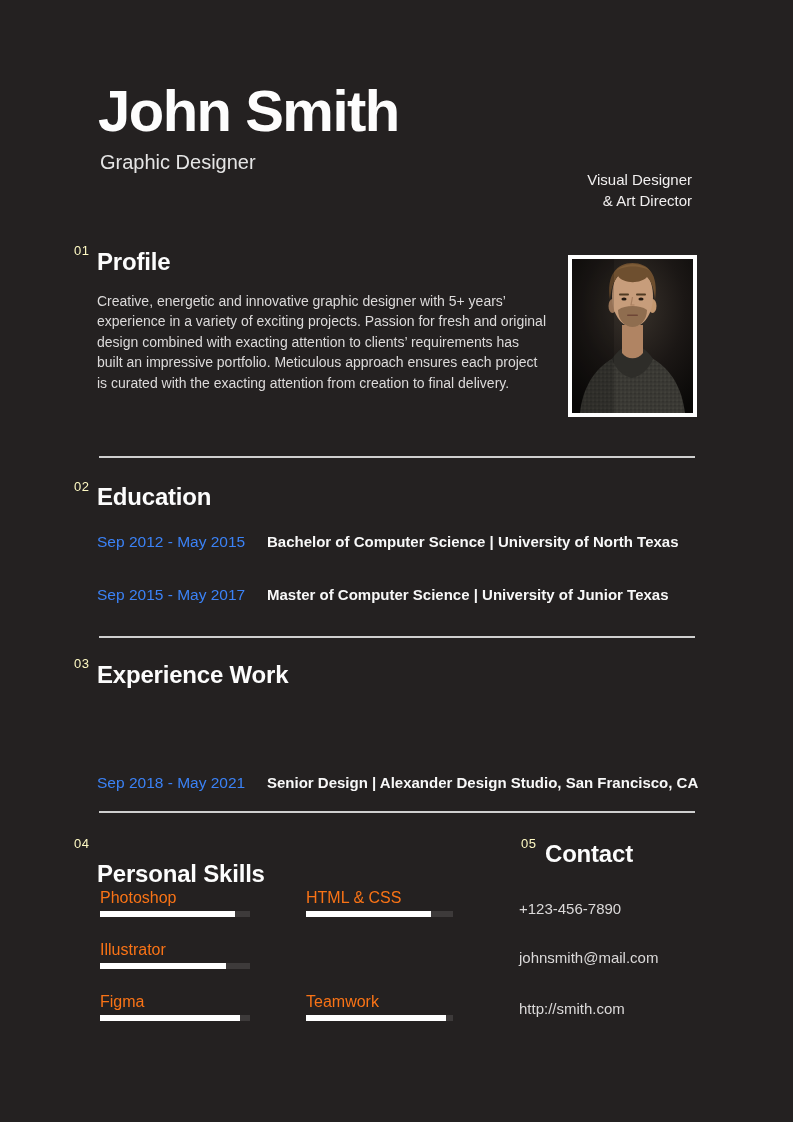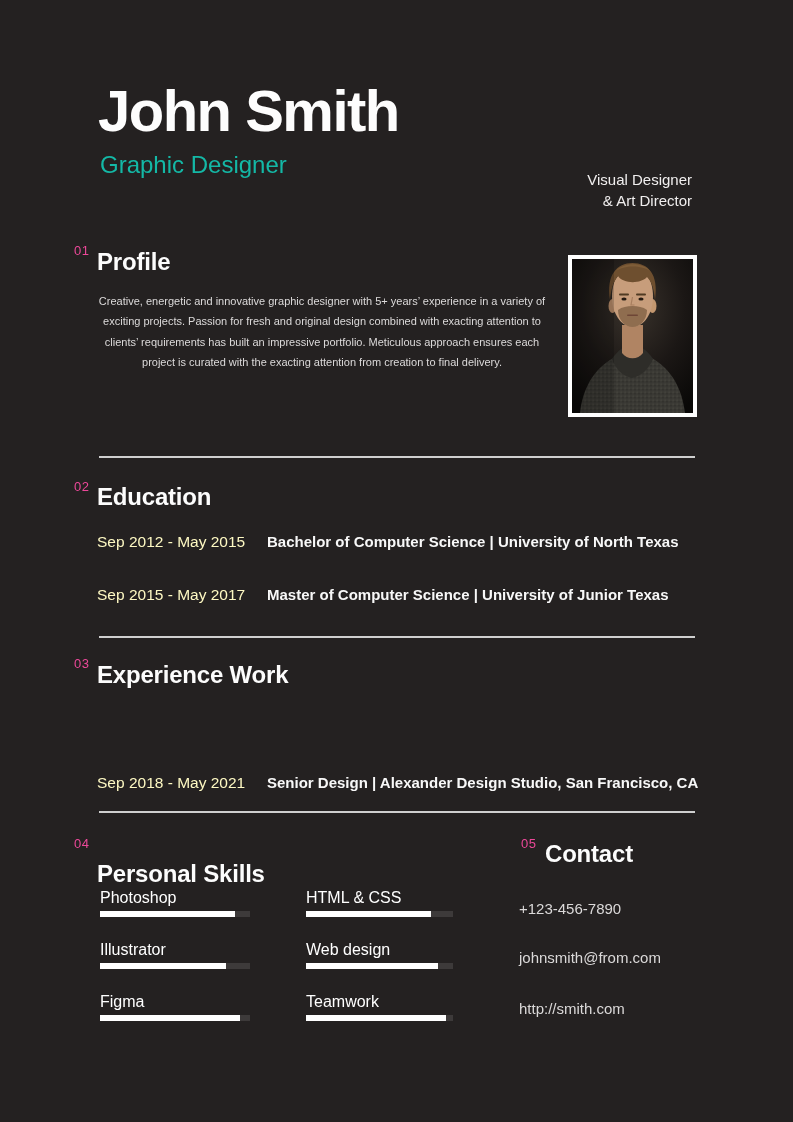--- a/index.html
+++ b/index.html
@@ -6,66 +6,66 @@
   .page{
     position:relative;width:793px;height:1122px;background:#242121;
     font-family:"Liberation Sans",sans-serif;overflow:hidden;color:#eceaea;
   }
   
   .name{
     position:absolute;left:98px;top:82px;font-size:58px;font-weight:700;
     letter-spacing:-1.5px;line-height:1;color:#fdfdfd;white-space:nowrap;
   }
   .subtitle{
-    position:absolute;left:100px;top:151px;font-size:24px;font-weight:400;
-    color:#14b8a6;white-space:nowrap;
+    position:absolute;left:100px;top:151px;font-size:20px;font-weight:400;
+    color:#e5e5e5;white-space:nowrap;
   }
   .tagline{
     position:absolute;right:101px;top:169px;text-align:right;
     font-size:15px;line-height:21px;color:#f0eeee;
   }
   
-  .sec-num{position:absolute;font-size:13px;color:#ec4899;letter-spacing:.5px;}
+  .sec-num{position:absolute;font-size:13px;color:#fef9c3;letter-spacing:.5px;}
   .sec-heading{
     position:absolute;font-size:24px;font-weight:700;color:#fcfcfc;
     letter-spacing:-0.2px;white-space:nowrap;
   }
   .divider{position:absolute;left:99px;width:596px;height:2px;background:#cfcfcf;}
   #divider-1{top:456px}
   #divider-2{top:636px}
   #divider-3{top:811px}
   
   #profile-num{left:74px;top:243px}
   #profile-heading{left:97px;top:248px}
   .profile-body{
     position:absolute;left:97px;top:291px;width:450px;
-    font-size:11px;line-height:20.4px;color:#dcdada;text-align:center;
+    font-size:14px;line-height:20.4px;color:#dcdada;
   }
   .photo-frame{
     position:absolute;left:568px;top:255px;width:121px;height:154px;
     border:4px solid #ffffff;background:#0c0a09;
   }
   .photo-frame svg{display:block;width:100%;height:100%;}
   
   #edu-num{left:74px;top:479px}
   #edu-heading{left:97px;top:483px}
   #exp-num{left:74px;top:656px}
   #exp-heading{left:97px;top:661px}
   .timeline-row{position:absolute;left:97px;display:flex;align-items:baseline;white-space:nowrap;}
-  .row-dates{width:170px;flex:none;font-size:15.5px;font-weight:400;color:#fef9c3;}
+  .row-dates{width:170px;flex:none;font-size:15.5px;font-weight:400;color:#3b82f6;}
   .row-desc{font-size:15px;font-weight:700;color:#f8f8f8;letter-spacing:0px;}
   #edu-row-0{top:533px}
   #edu-row-1{top:586px}
   #exp-row-0{top:720px}
   #exp-row-1{top:774px}
   
   #skills-num{left:74px;top:836px}
   #skills-heading{left:97px;top:860px}
   .skill{position:absolute;}
-  .skill-label{font-size:16px;color:#ffffff;line-height:19px;}
+  .skill-label{font-size:16px;color:#f97316;line-height:19px;}
   .skill-track{margin-top:4px;height:6px;background:#3d3a3a;position:relative;overflow:hidden;}
   .skill-fill{height:100%;background:#ffffff;}
   .skill.col1{left:100px;width:150px;}
   .skill.col2{left:306px;width:147px;}
   .skill.r0{top:888px}
   .skill.r1{top:940px}
   .skill.r2{top:992px}
   
   #contact-num{left:521px;top:836px}
   #contact-heading{left:545px;top:840px}
@@ -181,32 +181,26 @@
     <div class="skill-track">
       <div class="skill-fill" style="width: 93%;"></div>
     </div>
   </div>
   <div class="skill col2 r0">
     <div class="skill-label">HTML &amp; CSS</div>
     <div class="skill-track">
       <div class="skill-fill" style="width: 85%;"></div>
     </div>
   </div>
-  <div class="skill col2 r1">
-    <div class="skill-label">Web design</div>
-    <div class="skill-track">
-      <div class="skill-fill" style="width: 90%;"></div>
-    </div>
-  </div>
   <div class="skill col2 r2">
     <div class="skill-label">Teamwork</div>
     <div class="skill-track">
       <div class="skill-fill" style="width: 95%;"></div>
     </div>
   </div>
 
   <div class="sec-num" id="contact-num">05</div>
   <div class="sec-heading" id="contact-heading">Contact</div>
   <div class="contact-item" id="contact-phone">+123-456-7890</div>
-  <div class="contact-item" id="contact-email">johnsmith@from.com</div>
+  <div class="contact-item" id="contact-email">johnsmith@mail.com</div>
   <div class="contact-item" id="contact-website">http://smith.com</div>
 
 </div>
 
 </body></html>

